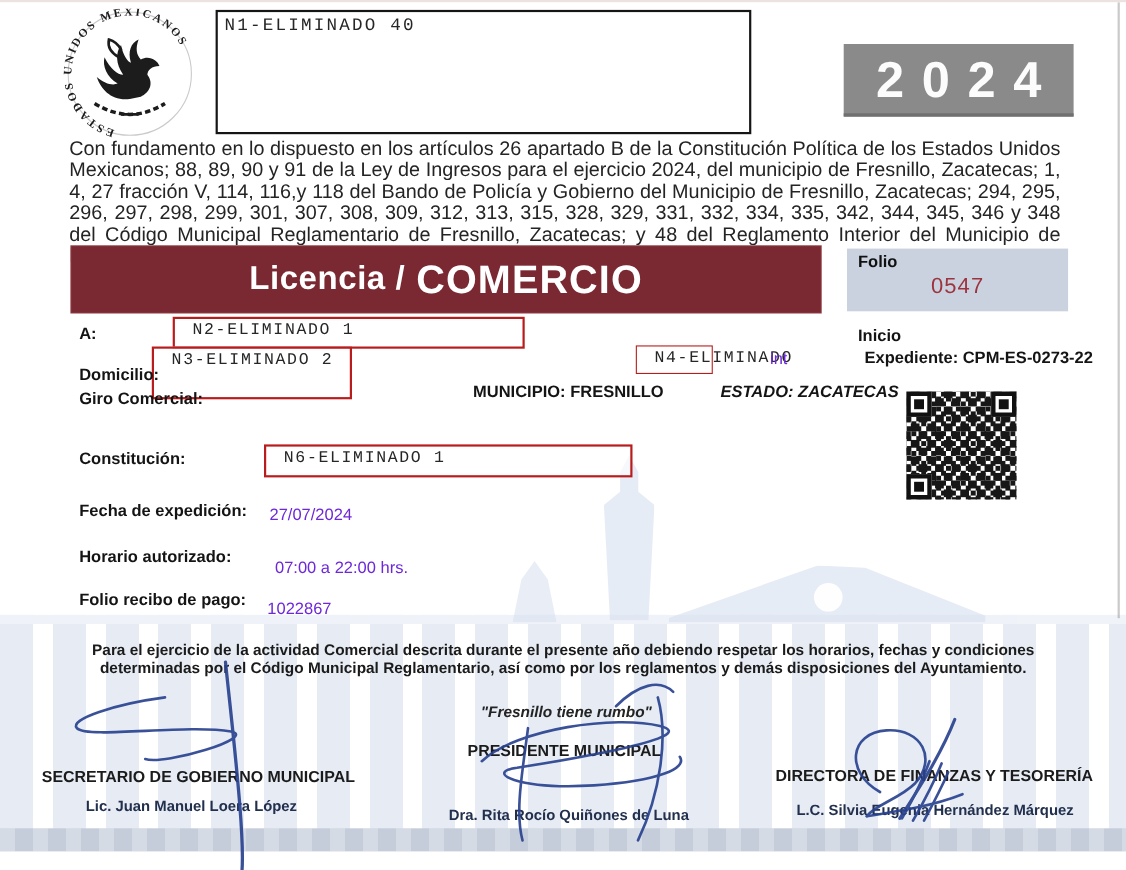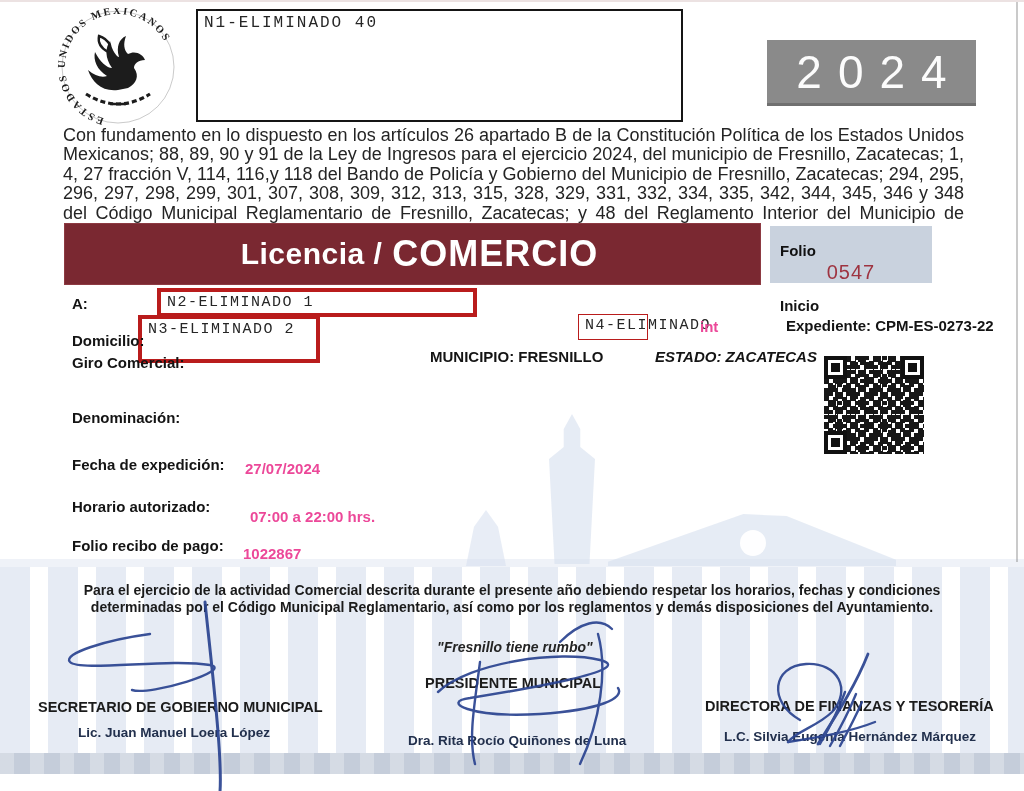--- a/index.html
+++ b/index.html
@@ -36,53 +36,52 @@
   .seal{left:52px;top:6px;width:132px;height:118px;}
   .n1-box{
     left:196px;top:7px;width:487px;height:113px;border:2px solid #151515;
     font-family:"Liberation Mono","DejaVu Sans Mono",monospace;
     font-size:16px;letter-spacing:2px;padding:3px 6px;box-sizing:border-box;color:#262626;
   }
   .year-badge{
     left:767px;top:38px;width:209px;height:66px;background:#8a8a8a;
     border-bottom:3px solid #707070;box-sizing:border-box;
     display:flex;align-items:center;justify-content:center;
-    color:#fcfcfc;font-size:46px;font-weight:400;letter-spacing:16px;padding-left:16px;
+    color:#fcfcfc;font-size:46px;font-weight:700;letter-spacing:16px;padding-left:16px;
   }
   .scan-line{left:1016px;top:0;width:2px;height:560px;background:#8a8a8a;opacity:.45;}
 
   .legal{
     left:63px;top:124px;width:901px;font-size:18px;line-height:19.4px;
     text-align:justify;color:#242424;
   }
 
   
   .banner{
     left:65px;top:222px;width:681px;height:60px;background:#7a2831;
     display:flex;align-items:center;justify-content:center;gap:10px;color:#fff;
     box-shadow:0 0 0 1px #8d3a42;
-    padding-left:14px;
   }
   .banner .t1{font-size:30px;font-weight:600;letter-spacing:.5px;}
   .banner .t2{font-size:36px;font-weight:800;letter-spacing:1px;}
   .folio-box{
-    left:770px;top:224px;width:162px;height:57px;background:#c9d2de;
-    box-sizing:border-box;padding:16px 10px;
+    left:770px;top:224px;width:201px;height:57px;background:#c9d2de;
+    box-sizing:border-box;padding:4px 10px;
   }
   .folio-label{font-size:15px;font-weight:700;color:#111;}
   .folio-value{text-align:center;font-size:20px;color:#9e3340;margin-top:2px;letter-spacing:1px;}
 
   
   .lbl{font-weight:700;font-size:15px;color:#141414;}
-  .val{font-weight:700;font-size:15px;color:#ec4899;}
+  .val{font-weight:400;font-size:15px;color:#6d28d9;}
   .elim{
     font-family:"Liberation Mono","DejaVu Sans Mono",monospace;
     font-size:15px;letter-spacing:1.5px;color:#262626;white-space:nowrap;
   }
-  .fbox{border:4px solid #b91c1c;box-sizing:border-box;background:rgba(255,255,255,.65);padding:2px 6px;}
+  .fbox{border:2px solid #b91c1c;box-sizing:border-box;background:rgba(255,255,255,.65);padding:2px 16px;}
 
   
   .qr{
     left:822px;top:352px;width:104px;height:102px;background:#fff;
     box-shadow:0 0 0 4px #fff;
   }
   .qr-noise{
     position:absolute;inset:2px;
     background-image:
       repeating-conic-gradient(#171717 0% 25%,transparent 0% 50%),
@@ -163,21 +162,22 @@
   <div class="abs val" style="left:700px;top:316px;">int</div>
 
   <div class="abs lbl" style="left:430px;top:346px;">MUNICIPIO: FRESNILLO</div>
   <div class="abs lbl" style="left:655px;top:346px;font-style:italic;">ESTADO: ZACATECAS</div>
 
   <div class="abs lbl" style="left:72px;top:352px;">Giro Comercial:</div>
 
   <div class="abs lbl" style="left:780px;top:295px;">Inicio</div>
   <div class="abs lbl" style="left:786px;top:315px;">Expediente: CPM-ES-0273-22</div>
 
-  <div class="abs lbl" style="left:72px;top:407px;">Denominación:</div>
+  <div class="abs lbl" style="left:72px;top:407px;">Constitución:</div>
+  <div class="abs fbox elim" style="left:240px;top:402px;width:335px;height:30px;">N6-ELIMINADO 1</div>
 
   <div class="abs lbl" style="left:72px;top:454px;">Fecha de expedición:</div>
   <div class="abs val" style="left:245px;top:458px;">27/07/2024</div>
 
   <div class="abs lbl" style="left:72px;top:496px;">Horario autorizado:</div>
   <div class="abs val" style="left:250px;top:506px;">07:00 a 22:00 hrs.</div>
 
   <div class="abs lbl" style="left:72px;top:535px;">Folio recibo de pago:</div>
   <div class="abs val" style="left:243px;top:543px;">1022867</div>
 

